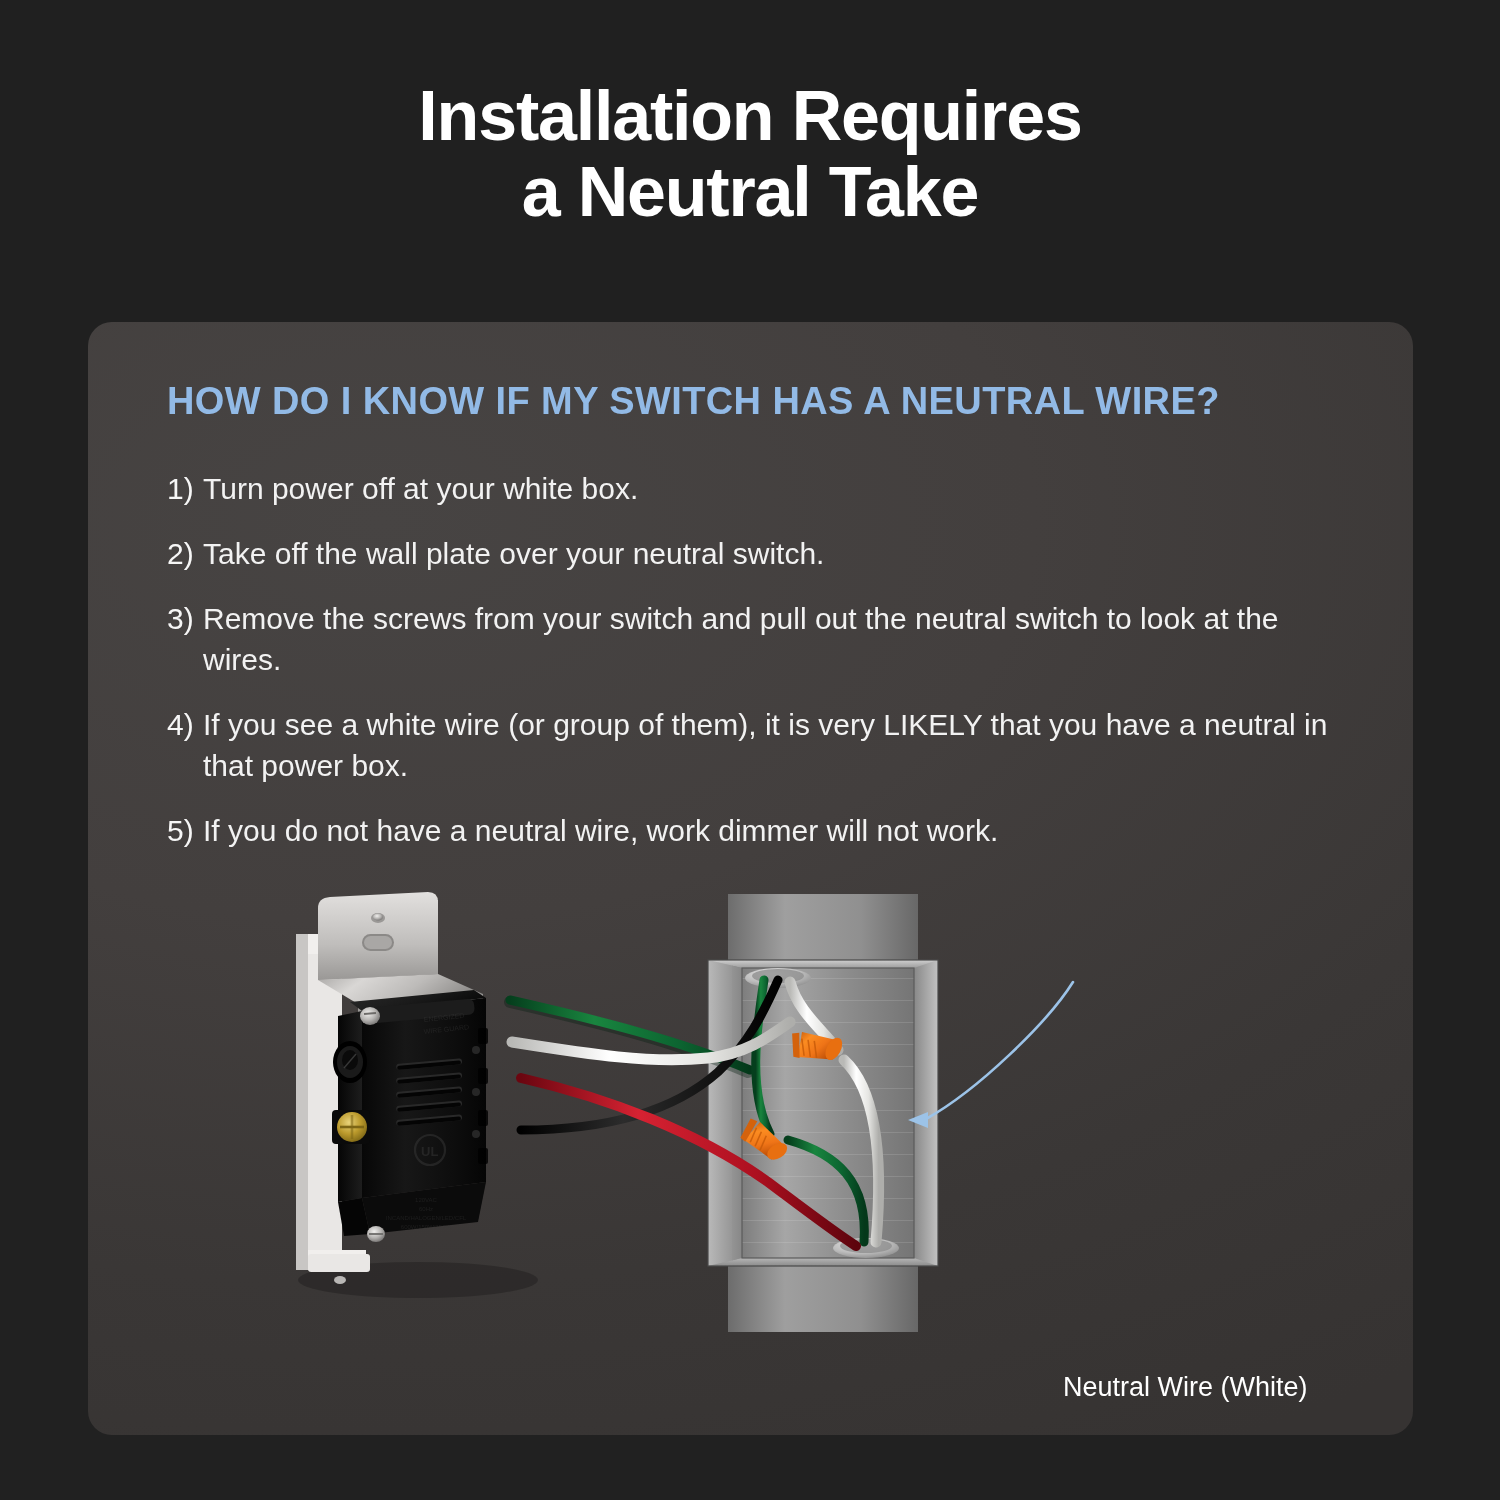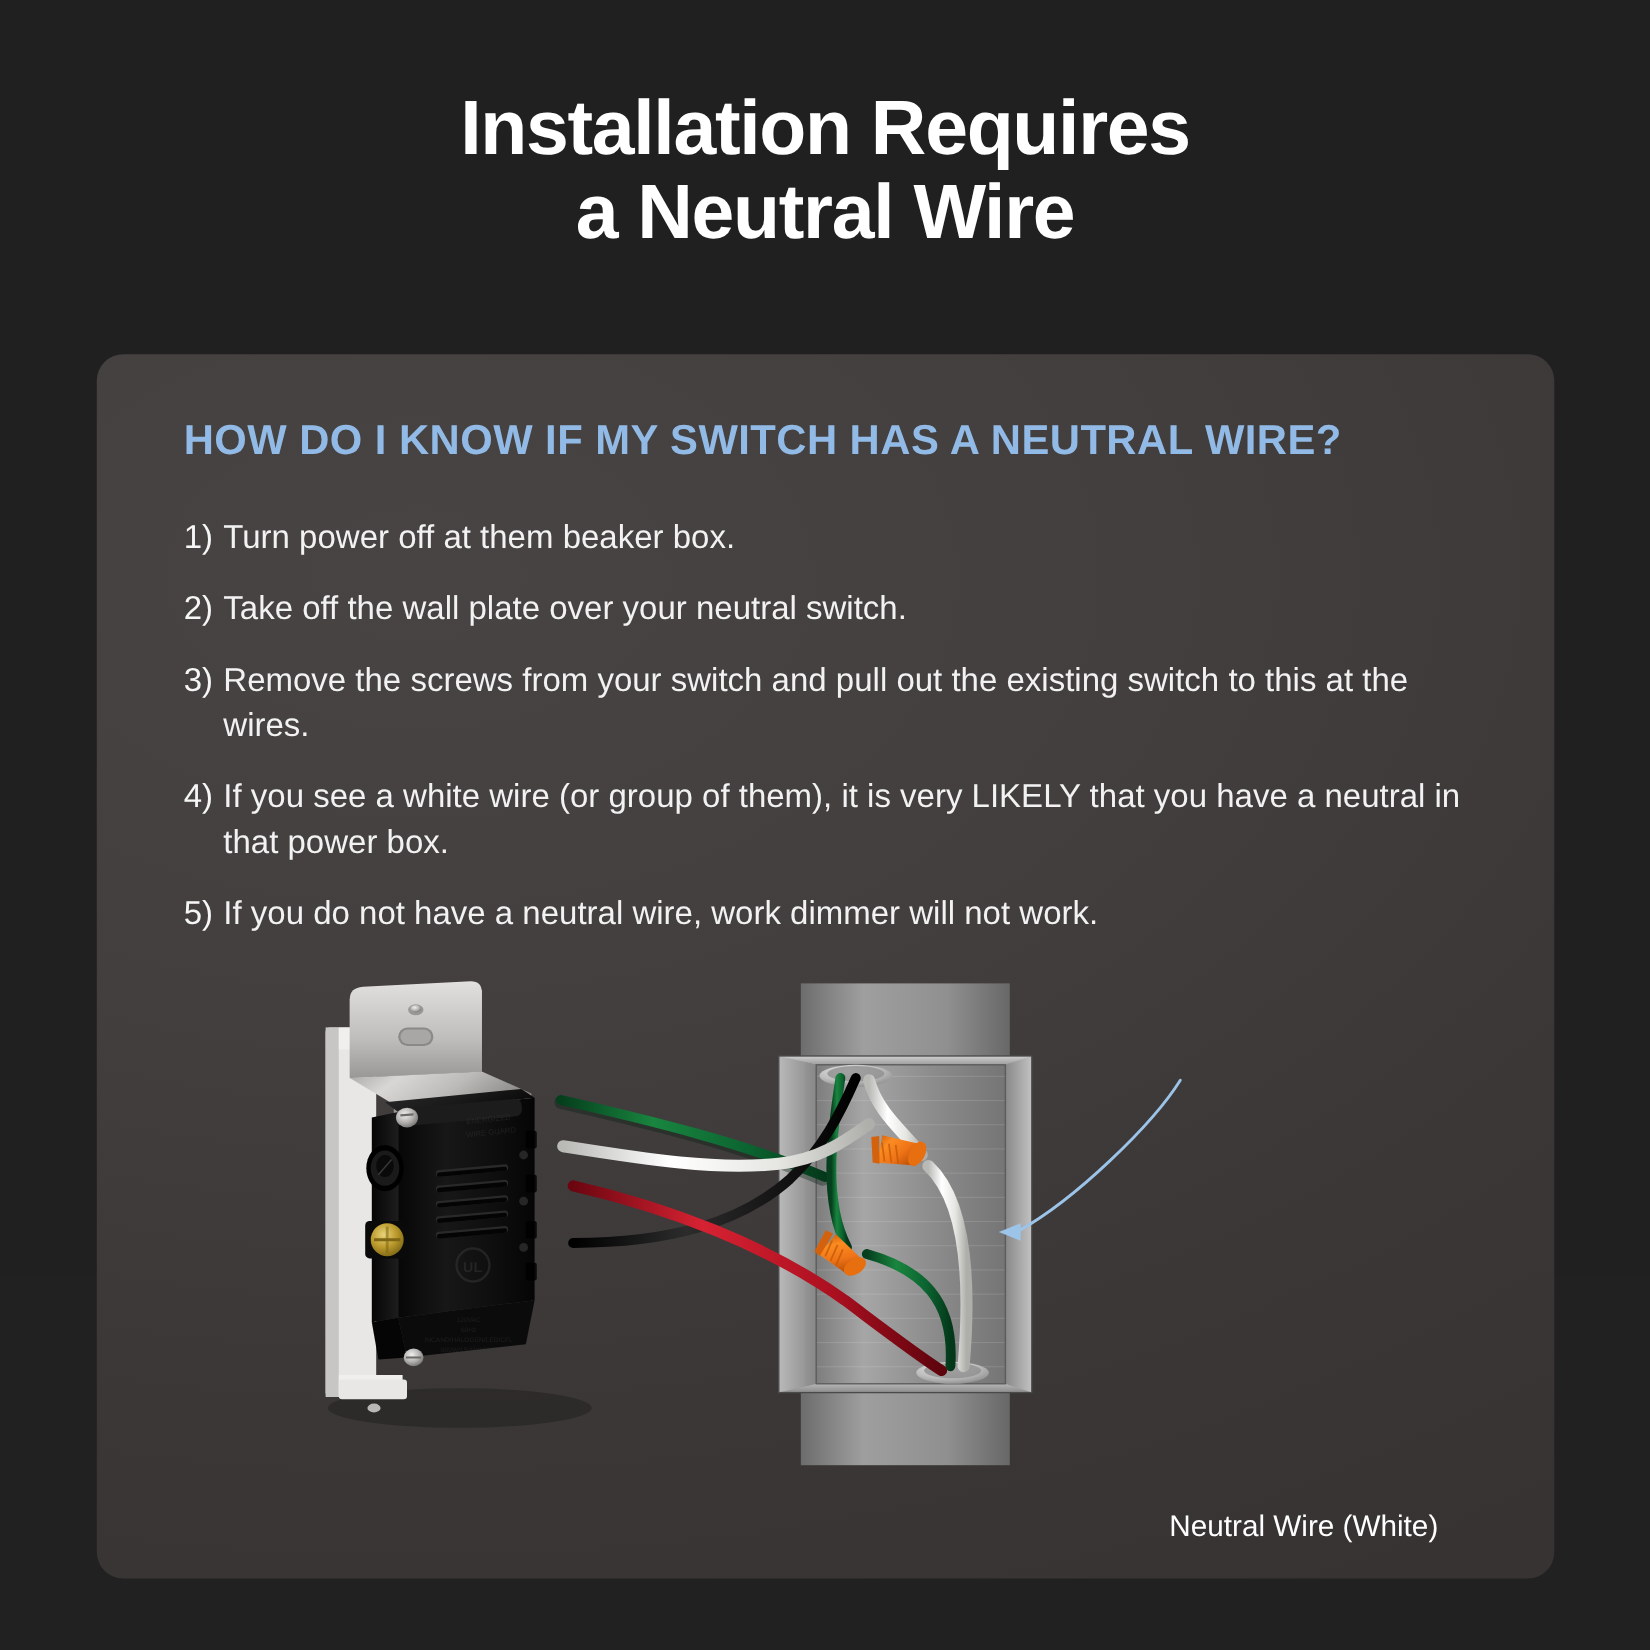--- a/index.html
+++ b/index.html
@@ -114,39 +114,39 @@
     margin-left: 20px;
   }
 </style>
 </head>
 <body>
 
 <div class="page">
 
   <div class="title-block">
     <div class="title-line">Installation Requires</div>
-    <div class="title-line">a Neutral Wire</div>
+    <div class="title-line">a Neutral Take</div>
   </div>
 
   <div class="panel">
 
     <div class="panel-heading">HOW DO I KNOW IF MY SWITCH HAS A NEUTRAL WIRE?</div>
 
     <div class="steps">
       <div class="step">
         <span class="step-num">1)</span>
-        <span class="step-text">Turn power off at them beaker box.</span>
+        <span class="step-text">Turn power off at your white box.</span>
       </div>
       <div class="step">
         <span class="step-num">2)</span>
         <span class="step-text">Take off the wall plate over your neutral switch.</span>
       </div>
       <div class="step">
         <span class="step-num">3)</span>
-        <span class="step-text">Remove the screws from your switch and pull out the existing switch to this at the wires.</span>
+        <span class="step-text">Remove the screws from your switch and pull out the neutral switch to look at the wires.</span>
       </div>
       <div class="step">
         <span class="step-num">4)</span>
         <span class="step-text">If you see a white wire (or group of them), it is very LIKELY that you have a neutral in that power box.</span>
       </div>
       <div class="step">
         <span class="step-num">5)</span>
         <span class="step-text">If you do not have a neutral wire, work dimmer will not work.</span>
       </div>
     </div>

